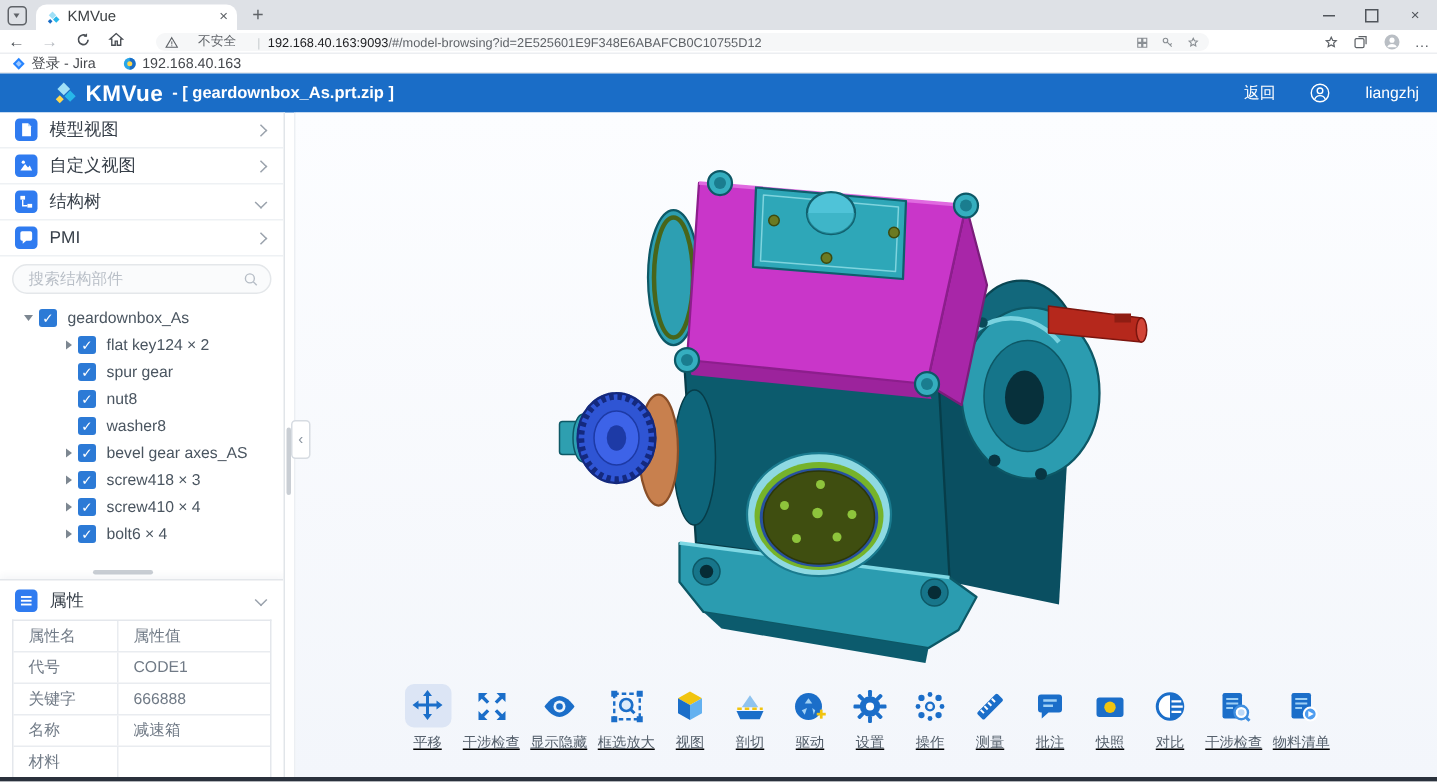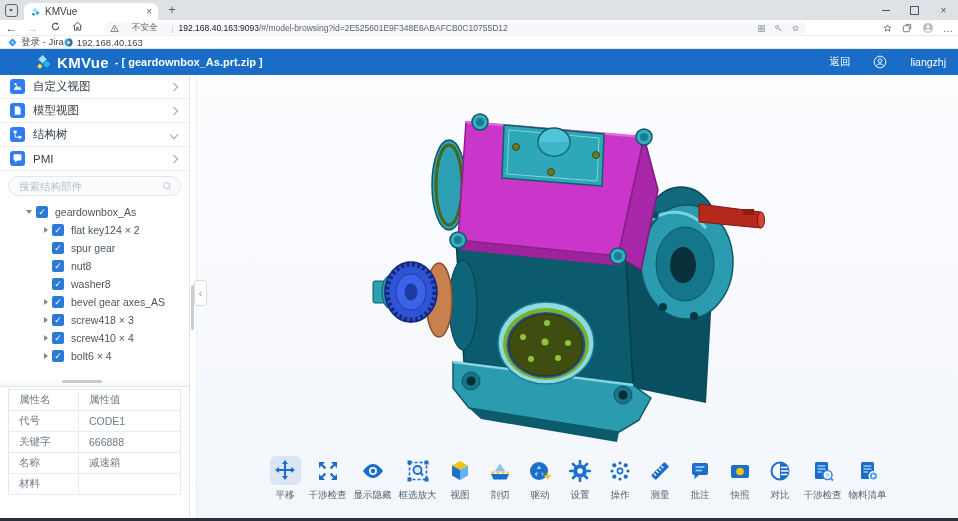--- a/index.html
+++ b/index.html
@@ -24,21 +24,21 @@
   .nicon { width:22px; text-align:center; font-size:11px; color:#4a4f55; }
   .nicon.disabled { color:#b8bcc2; }
   .omnibox { position:absolute; left:104px; top:2px; width:702px; height:12px; background:#f6f7f8; border-radius:6px; display:flex; align-items:center; padding:0 6px; }
   .omnibox .sec { font-size:8.5px; color:#5f6368; margin:0 4px 0 3px; }
   .omnibox .pipe { color:#c6cacd; font-size:8px; margin-right:5px; }
   .omnibox .host { font-size:8.5px; color:#202124; }
   .omnibox .path { font-size:8.5px; color:#5f6368; }
   .nav-right { position:absolute; right:4px; top:0; height:16px; display:flex; align-items:center; gap:9px; }
   .nav-right .more { font-size:10px; color:#5f6368; letter-spacing:1px; }
 
-  .bookmarks { position:absolute; left:0; top:36px; width:958px; height:13px; background:#fff; border-bottom:1px solid #e7eaed; display:flex; align-items:center; padding-left:8px; }
+  .bookmarks { position:absolute; left:0; top:36px; width:958px; height:13px; background:#fff; border-bottom:1px solid #e7eaed; display:flex; align-items:center; padding-left:8px; gap:18px; }
   .bm { display:flex; align-items:center; gap:4px; font-size:9.5px; color:#44474c; }
 
   
   .appheader { position:absolute; left:0; top:49px; width:958px; height:26px; background:#1a6dc7; display:flex; align-items:center; color:#fff; padding:0 12px 0 34px; }
   .brand { font-size:15px; font-weight:bold; letter-spacing:.3px; margin-left:6px; }
   .doct { font-size:11px; font-weight:bold; margin-left:6px; }
   .hright { margin-left:auto; display:flex; align-items:center; gap:23px; }
   .backlink { font-size:10.5px; cursor:pointer; }
   .uname { font-size:10.5px; }
 
@@ -49,21 +49,21 @@
   .secicon { width:15px; height:15px; border-radius:3px; background:#2f7bf0; display:flex; align-items:center; justify-content:center; flex:none; }
   .seclabel { flex:1; font-size:11.5px; color:#38404a; margin-left:8px; }
   .chev { width:6px; height:6px; border-right:1.4px solid #9aa2ac; border-bottom:1.4px solid #9aa2ac; transform:rotate(-45deg); margin-right:2px; }
   .chev.down { transform:rotate(45deg); }
   .searchwrap { padding:5px 8px 2px 8px; position:relative; }
   .search { width:100%; height:20px; border:1px solid #e4e7ea; background:#fafbfc; border-radius:10px; font-size:10.5px; padding:0 22px 0 10px; color:#555; outline:none; font-family:"Liberation Sans",sans-serif; }
   .search::placeholder { color:#b9bfc7; }
   .searchwrap svg { position:absolute; right:16px; top:10px; }
   .tree { padding-top:5px; }
   .trow { height:18px; display:flex; align-items:center; cursor:pointer; }
-  .trow.lvl0 { padding-left:25px; }
+  .trow.lvl0 { padding-left:15px; }
   .trow.lvl1 { padding-left:41px; }
   .caret { width:11px; height:10px; position:relative; flex:none; }
   .caret.right::after { content:""; position:absolute; left:3px; top:2px; border-left:4px solid #7d8791; border-top:3.5px solid transparent; border-bottom:3.5px solid transparent; }
   .caret.down::after { content:""; position:absolute; left:1px; top:3px; border-top:4px solid #7d8791; border-left:3.5px solid transparent; border-right:3.5px solid transparent; }
   .cb { width:12px; height:12px; background:#2c7ad6; border-radius:2px; color:#fff; font-size:9px; line-height:12px; text-align:center; margin-right:7px; flex:none; }
   .cb::after { content:"✓"; }
   .tlabel { font-size:10.5px; color:#4a5560; white-space:nowrap; }
   .hscroll { position:absolute; left:62px; top:305px; width:40px; height:3px; background:#c9ced4; border-radius:2px; }
   .vscroll { position:absolute; left:191px; top:210px; width:3px; height:45px; background:#c9ced4; border-radius:2px; }
 
@@ -73,21 +73,21 @@
   .prow { display:flex; height:21px; border-bottom:1px solid #e9ecf0; }
   .pcell { font-size:10.5px; color:#707a86; display:flex; align-items:center; padding-left:10px; }
   .pcell.n { width:70px; border-right:1px solid #e9ecf0; flex:none; }
   .pcell.v { flex:1; }
 
   .collapsebtn { position:absolute; left:194px; top:205px; width:13px; height:26px; background:#fff; border:1px solid #d7dce2; border-radius:3px; display:flex; align-items:center; justify-content:center; color:#8a94a0; font-size:10px; cursor:pointer; z-index:5; }
 
   .viewport { position:absolute; left:196px; top:0; right:0; bottom:0; background:linear-gradient(180deg,#fcfdff 0%,#f3f6fb 100%); border-left:1px solid #eceff3; }
 
   
-  .toolbar { position:absolute; left:50%; transform:translateX(-50%); bottom:16px; display:flex; gap:7px; align-items:flex-start; }
+  .toolbar { position:absolute; left:50%; transform:translateX(-50%); bottom:16px; display:flex; gap:7px; align-items:flex-start;text-decoration:underline; }
   .tool { display:flex; flex-direction:column; align-items:center; min-width:33px; cursor:pointer; }
   .ticon { width:31px; height:29px; display:flex; align-items:center; justify-content:center; border-radius:6px; }
   .tool.active .ticon { background:#dce5f5; }
   .tlab { font-size:9.5px; color:#55606c; margin-top:4px; white-space:nowrap; }
 
   .bottomstrip { position:absolute; left:0; bottom:0; width:958px; height:3px; background:#2a313c; }
 </style>
 </head>
 <body>
 
@@ -198,35 +198,35 @@
       <span class="uname">liangzhj</span>
     </span>
   </div>
 
   <div class="appbody">
 
     <aside class="sidebar">
       <div class="sec">
         <span class="secicon">
             <svg width="11" height="11" viewBox="0 0 14 14">
+              <path d="M3.5 1.5h5l2.5 2.5v8.5h-7.5Z" fill="#fff"></path>
+              <path d="M8.5 1.5 11 4H8.5Z" fill="#bcd9f7"></path>
+            </svg>
+          </span>
+        <span class="seclabel">模型视图</span>
+        <span class="chev"></span>
+      </div>
+      <div class="sec">
+        <span class="secicon">
+            <svg width="11" height="11" viewBox="0 0 14 14">
               <circle cx="4.5" cy="4" r="1.4" fill="#fff"></circle>
               <path d="M2 11 6 5.5 8.5 8.5 10 6.8 12 11Z" fill="#fff"></path>
             </svg>
           </span>
         <span class="seclabel">自定义视图</span>
-        <span class="chev"></span>
-      </div>
-      <div class="sec">
-        <span class="secicon">
-            <svg width="11" height="11" viewBox="0 0 14 14">
-              <path d="M3.5 1.5h5l2.5 2.5v8.5h-7.5Z" fill="#fff"></path>
-              <path d="M8.5 1.5 11 4H8.5Z" fill="#bcd9f7"></path>
-            </svg>
-          </span>
-        <span class="seclabel">模型视图</span>
         <span class="chev"></span>
       </div>
       <div class="sec">
         <span class="secicon">
             <svg width="11" height="11" viewBox="0 0 14 14">
               <rect x="2" y="2" width="4" height="3.2" fill="#fff"></rect>
               <rect x="8" y="8.8" width="4" height="3.2" fill="#fff"></rect>
               <path d="M4 5.2v5.2h4" fill="none" stroke="#fff" stroke-width="1.2"></path>
             </svg>
           </span>
@@ -294,20 +294,31 @@
           </div>
         <div class="trow lvl1">
             <span class="caret right"></span>
             <span class="cb"></span>
             <span class="tlabel">bolt6 × 4</span>
           </div>
       </div>
       <div class="hscroll"></div>
 
       <div class="props">
+        <div class="propshead">
+          <span class="secicon">
+              <svg width="11" height="11" viewBox="0 0 14 14">
+                <rect x="2.5" y="3" width="9" height="1.6" fill="#fff"></rect>
+                <rect x="2.5" y="6.2" width="9" height="1.6" fill="#fff"></rect>
+                <rect x="2.5" y="9.4" width="9" height="1.6" fill="#fff"></rect>
+              </svg>
+            </span>
+          <span class="seclabel">属性</span>
+          <span class="chev down"></span>
+        </div>
         <div class="ptable">
           <div class="prow">
             <span class="pcell n">属性名</span>
             <span class="pcell v">属性值</span>
           </div>
           <div class="prow">
             <span class="pcell n">代号</span>
             <span class="pcell v">CODE1</span>
           </div>
           <div class="prow">

